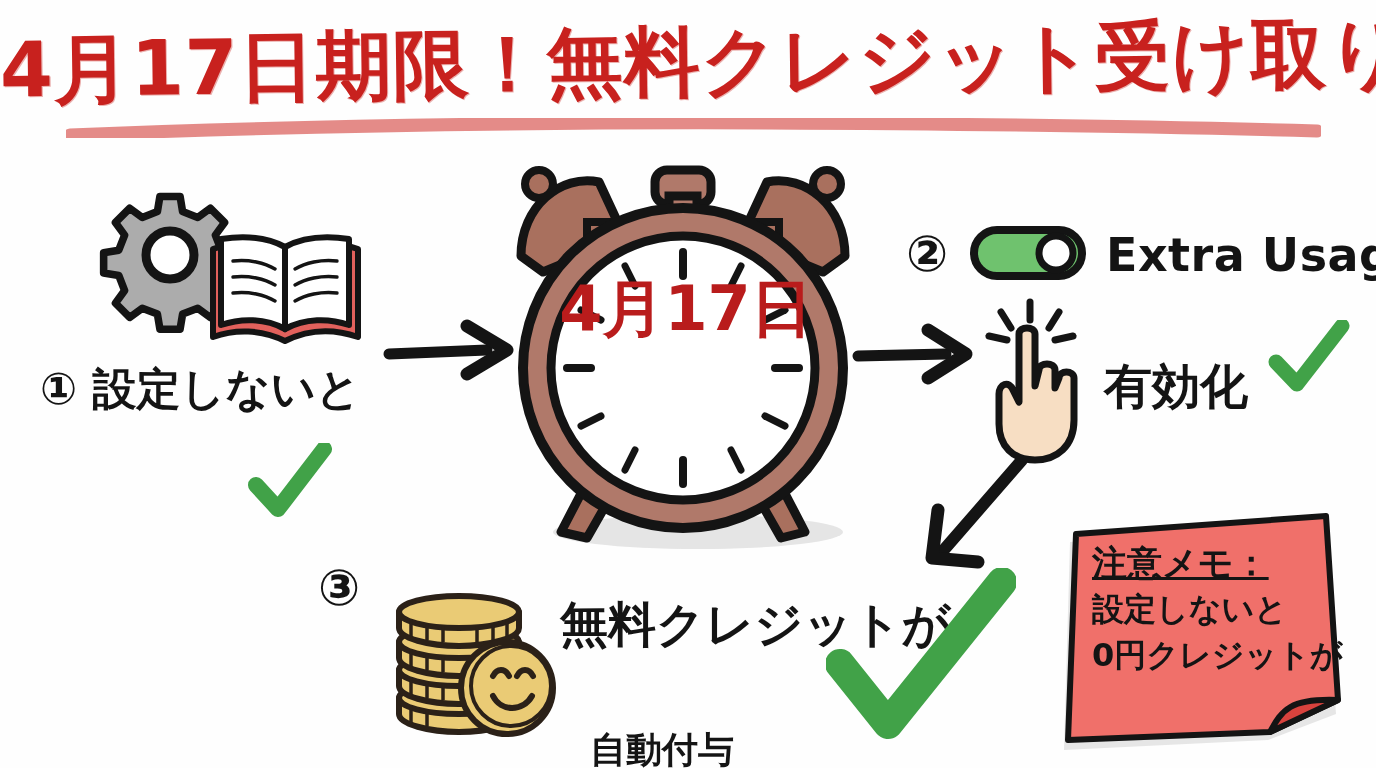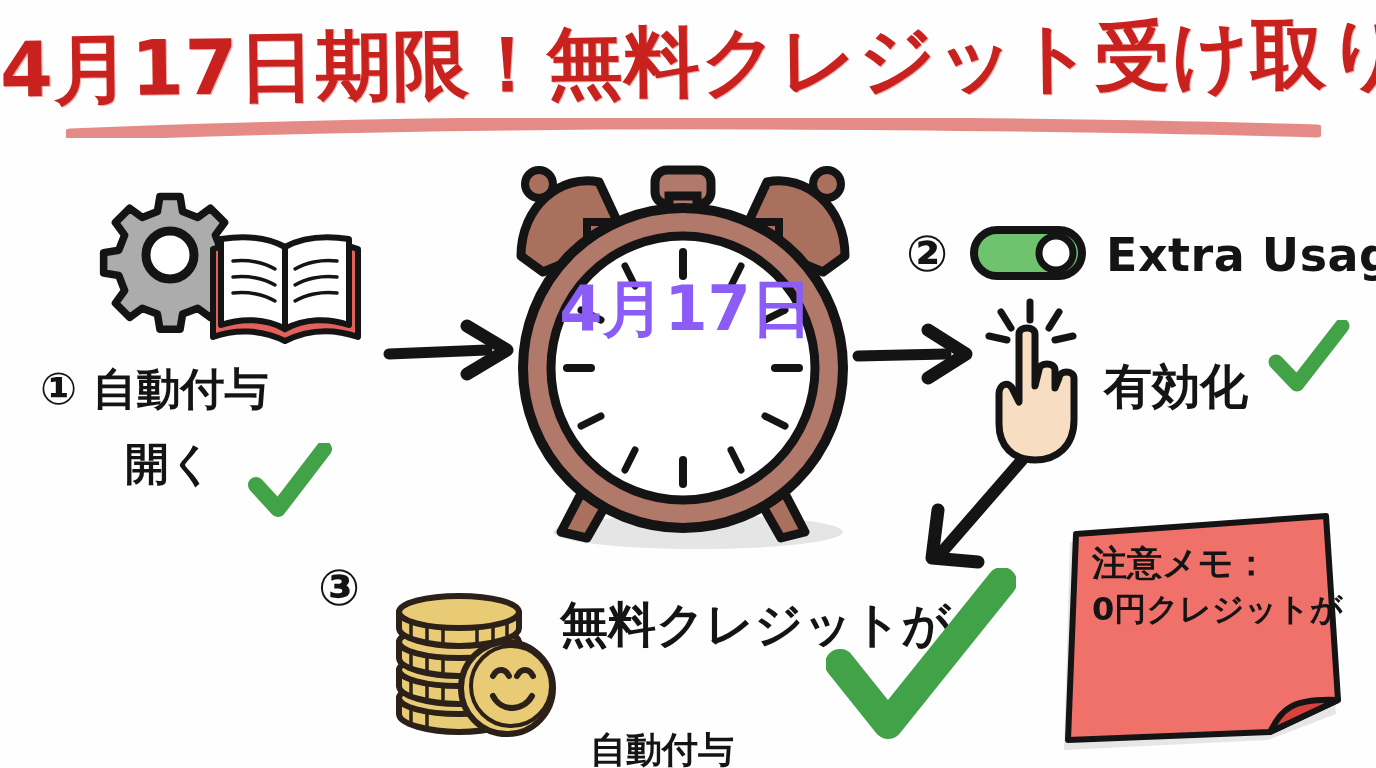--- a/index.html
+++ b/index.html
@@ -76,21 +76,21 @@
   #clock-face-text {
     left: 551px; top: 272px; width: 270px;
     text-align: center;
   }
   #clock-line-1 {
     font-size: 56px; line-height: 66px; font-weight: bold;
     color: #C8211E; white-space: nowrap;
   }
   #clock-line-2 {
     font-size: 62px; line-height: 74px; font-weight: bold;
-    color: #8b5cf6; white-space: nowrap;
+    color: #b91c1c; white-space: nowrap;
   }
 
   
   #step2-num  { left: 906px; top: 224px; font-size: 50px; line-height: 60px; }
   #toggle     { left: 968px; top: 224px; width: 120px; height: 58px; }
   #extra-usage-label {
     left: 1106px; top: 226px; font-size: 46px; line-height: 58px;
     white-space: nowrap; letter-spacing: 0.5px;
   }
   #hand-cursor { left: 975px; top: 298px; width: 120px; height: 170px; }
@@ -118,21 +118,21 @@
 
   
   #sticky-note { left: 1060px; top: 512px; width: 290px; height: 240px; }
   #sticky-text {
     left: 1092px; top: 540px; width: 230px;
   }
   #sticky-text .sline {
     font-size: 32px; line-height: 46px;
     font-weight: bold; color: #141414; white-space: nowrap;
   }
-  #sticky-text .sline.first { font-size: 35px; }
+  #sticky-text .sline.first { font-size: 35px; text-decoration: underline; }
 </style>
 </head>
 <body>
 
 <div id="canvas">
 
   <div id="title-block" class="abs">
     <div id="title-text" class="hand">4月17日期限！無料クレジット受け取り方</div>
   </div>
   <svg id="title-underline" class="abs" viewBox="0 0 1255 20">
@@ -160,22 +160,21 @@
     <g stroke="#141414" stroke-width="3.4" fill="none" stroke-linecap="round">
       <path d="M28,36 C44,34 60,38 70,44"></path>
       <path d="M28,52 C44,50 60,54 70,60"></path>
       <path d="M28,68 C44,66 60,70 70,76"></path>
       <path d="M132,36 C116,34 100,38 90,44"></path>
       <path d="M132,52 C116,50 100,54 90,60"></path>
       <path d="M132,68 C116,66 100,70 90,76"></path>
     </g>
   </svg>
 
-  <div id="step1-line1" class="abs hand">① 自動付与</div>
-  <div id="step1-line2" class="abs hand">開く</div>
+  <div id="step1-line1" class="abs hand">① 設定しないと</div>
   <svg id="step1-check" class="abs" viewBox="0 0 84 78">
     <path d="M8,42 L30,66 L76,6" stroke="#41A248" stroke-width="16" fill="none" stroke-linecap="round" stroke-linejoin="round"></path>
   </svg>
 
   <svg id="arrow-1" class="abs" viewBox="0 0 140 80">
     <path d="M6,42 L104,38" stroke="#141414" stroke-width="11" stroke-linecap="round" fill="none"></path>
     <path d="M84,14 L124,38 L84,62" stroke="#141414" stroke-width="13" fill="none" stroke-linecap="round" stroke-linejoin="round"></path>
   </svg>
 
   <svg id="arrow-2" class="abs" viewBox="0 0 130 80">
@@ -305,16 +304,17 @@
     <path d="M14,96 L62,156 L176,14" stroke="#41A248" stroke-width="30" fill="none" stroke-linecap="round" stroke-linejoin="round"></path>
   </svg>
 
   <svg id="sticky-note" class="abs" viewBox="0 0 290 240">
     <path d="M16,24 L268,6 L282,196 L214,222 L10,232 Z" fill="#C9C9C9" opacity="0.45" transform="translate(-6,6)"></path>
     <path d="M16,22 L266,4 L278,188 L210,220 L8,228 Z" fill="#F0706A" stroke="#141414" stroke-width="6" stroke-linejoin="round"></path>
     <path d="M278,188 L210,220 C222,198 230,186 278,188 Z" fill="#D8423D" stroke="#141414" stroke-width="6" stroke-linejoin="round"></path>
   </svg>
   <div id="sticky-text" class="abs">
     <div class="sline first">注意メモ：</div>
+    <div class="sline">設定しないと</div>
     <div class="sline">0円クレジットが</div>
   </div>
 
 </div>
 
 </body></html>

